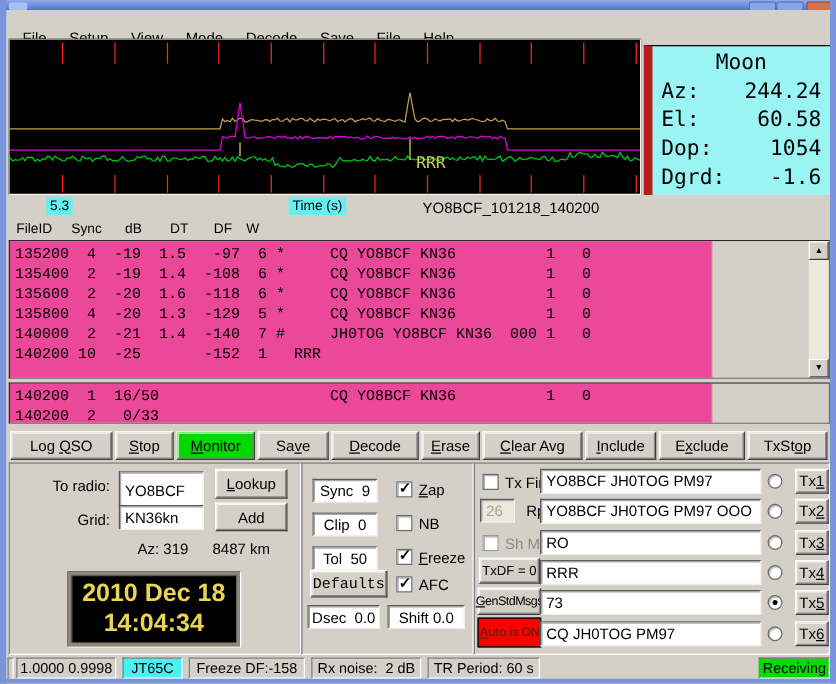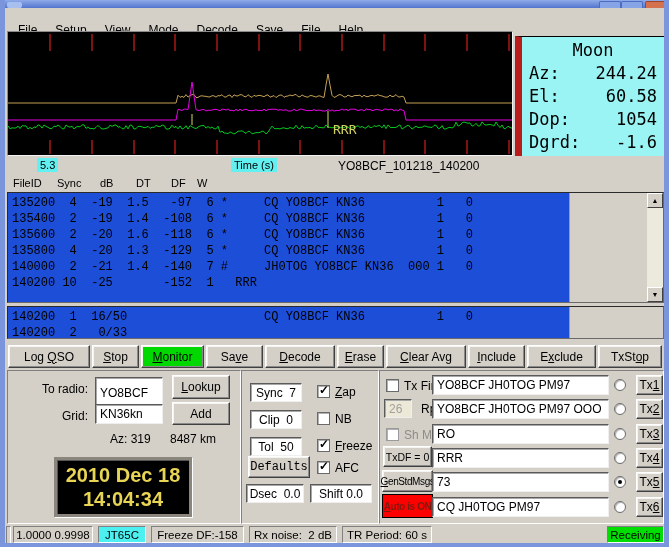--- a/index.html
+++ b/index.html
@@ -28,21 +28,21 @@
         font-family:"DejaVu Sans Mono",monospace;font-size:17px;line-height:23px;padding:2px 7px 0 7px;}
   .moon-title{text-align:center;}
   .moon-row{display:flex;justify-content:space-between;}
   
   .cyanlab{position:absolute;background:#63f0f0;padding:1px 3px;font-size:11px;}
   .filelab{position:absolute;font-size:12px;white-space:pre;}
   .colhead{position:absolute;font-size:11px;color:#000;}
   
   .txtbox{position:absolute;left:7px;width:657px;display:flex;
           border:1px solid;border-color:#2a2a2a #6a6a6a #6a6a6a #2a2a2a;box-sizing:border-box;background:#d4d0c8;}
-  .txtwhite{width:562px;background:#1d4ed8;border-right:1px solid #9a9a9a;
+  .txtwhite{width:562px;background:#ec4899;border-right:1px solid #9a9a9a;
             font-family:"Liberation Mono",monospace;font-size:12px;line-height:16px;
             padding:2px 0 0 4px;box-sizing:border-box;overflow:hidden;}
   .txtwhite div{white-space:pre;}
   .txtfill{flex:1;background:#d4d0c8;}
   .vscroll{width:16px;display:flex;flex-direction:column;background:#ece9dd;}
   .sb-btn{height:15px;background:#d4d0c8;border:1px solid;border-color:#fff #404040 #404040 #fff;
           font-size:7px;text-align:center;line-height:13px;color:#000;box-sizing:border-box;}
   .sb-track{flex:1;}
   
   .btn{position:absolute;background:#d4d0c8;border:1px solid;border-color:#fff #404040 #404040 #fff;
@@ -220,21 +220,21 @@
   <span class="lbl right" style="left:30px;top:409px;width:58px;">Grid:</span>
   <div class="field" style="left:95px;top:404px;width:68px;height:20px;">KN36kn</div>
   <div class="btn" style="left:172px;top:402px;width:58px;height:23px;">Add</div>
   <span class="lbl" style="left:110px;top:432px;">Az: 319</span>
   <span class="lbl" style="left:170px;top:432px;">8487 km</span>
   <div class="clock">
     <div>2010 Dec 18</div>
     <div>14:04:34</div>
   </div>
 
-  <div class="field center" style="left:250px;top:383px;width:52px;height:19px;">Sync  7</div>
+  <div class="field center" style="left:250px;top:383px;width:52px;height:19px;">Sync  9</div>
   <span class="cb on" style="left:317px;top:385px;"></span>
   <span class="lbl" style="left:335px;top:385px;"><u>Z</u>ap</span>
   <div class="field center" style="left:250px;top:410px;width:52px;height:19px;">Clip  0</div>
   <span class="cb" style="left:317px;top:412px;"></span>
   <span class="lbl" style="left:335px;top:412px;">NB</span>
   <div class="field center" style="left:250px;top:437px;width:52px;height:19px;">Tol  50</div>
   <span class="cb on" style="left:317px;top:439px;"></span>
   <span class="lbl" style="left:335px;top:439px;"><u>F</u>reeze</span>
   <div class="btn" style="left:248px;top:456px;width:62px;height:22px;font-family:Liberation Mono, monospace;">Defaults</div>
   <span class="cb on" style="left:317px;top:461px;"></span>

